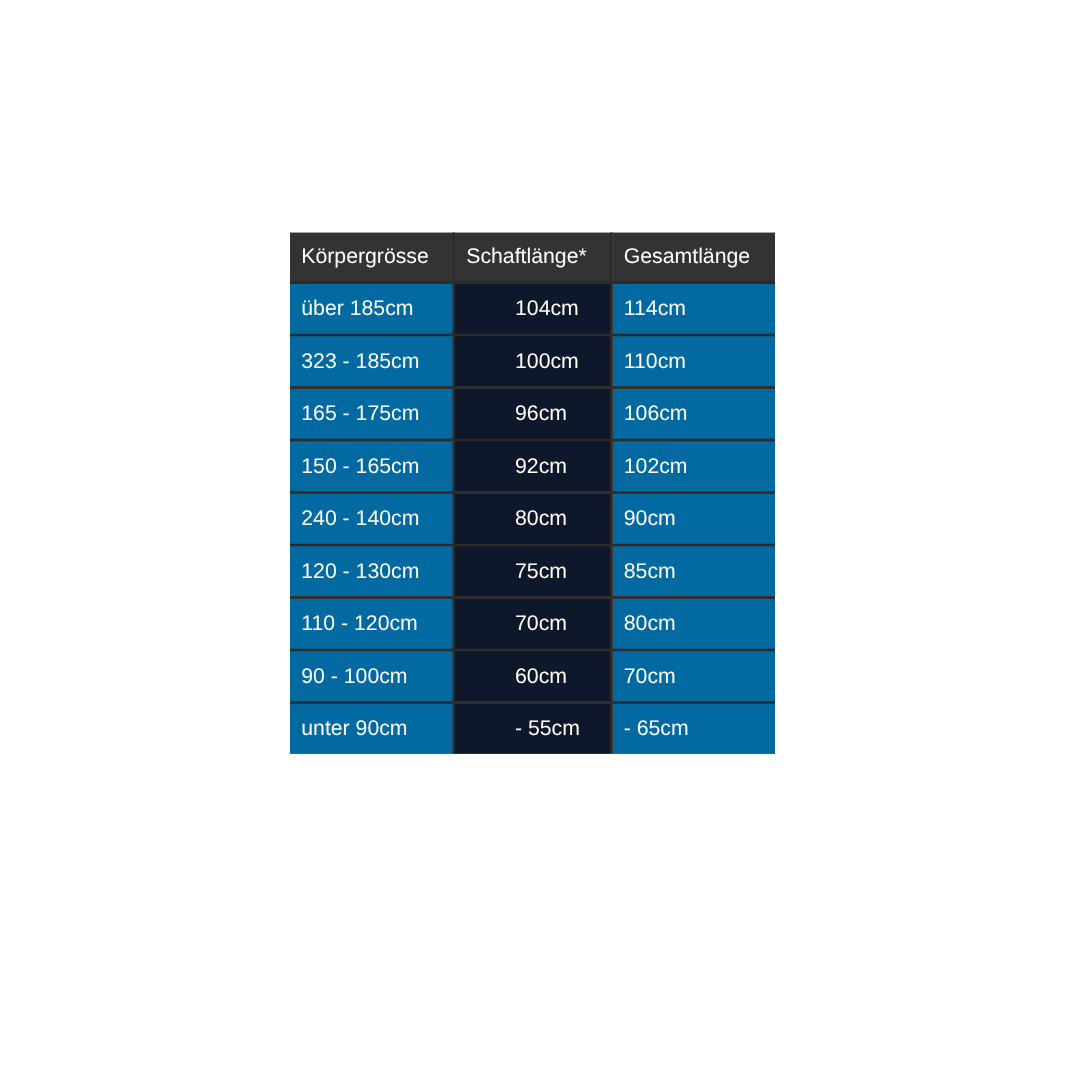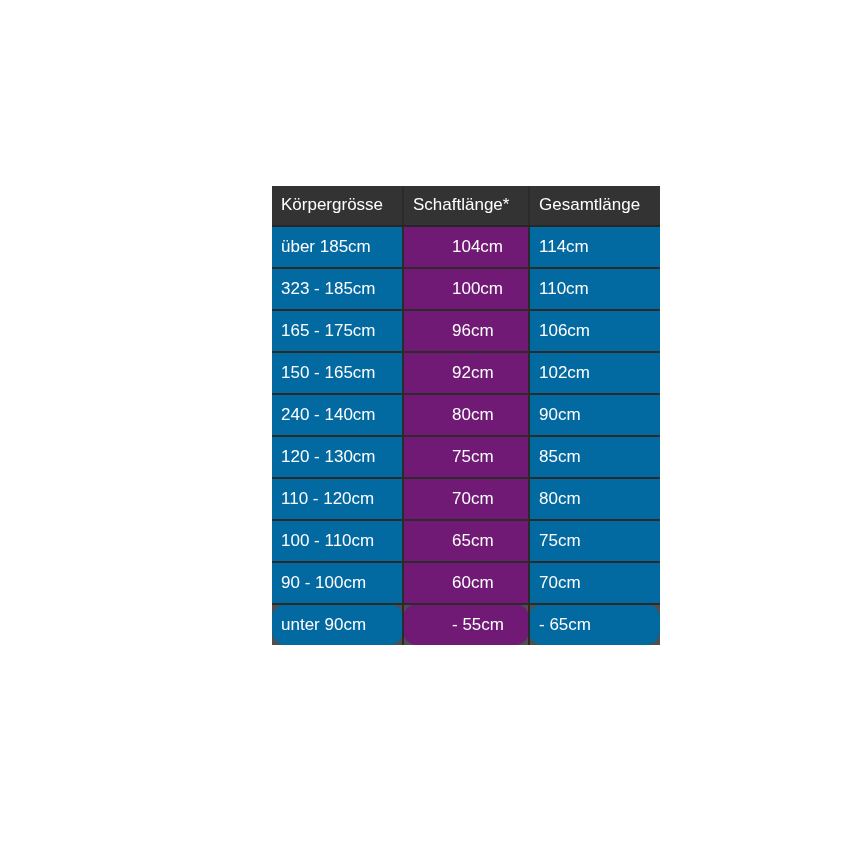--- a/index.html
+++ b/index.html
@@ -20,21 +20,20 @@
     left: 232px;
     top: 186px;
     width: 388px;
   }
 
   table.size-table {
     border-collapse: collapse;
     table-layout: fixed;
     width: 388px;
     background: #4f4f4f;
-    margin-left: 40px;
   }
 
   table.size-table col.col-height { width: 131px; }
   table.size-table col.col-shaft  { width: 126px; }
   table.size-table col.col-total  { width: 131px; }
 
   table.size-table th,
   table.size-table td {
     height: 40px;
     padding: 0 9px;
@@ -50,35 +49,34 @@
     border-bottom: 2px solid #2b2b2b;
   }
 
   table.size-table th:last-child,
   table.size-table td:last-child {
     border-right: none;
   }
 
   table.size-table tr:last-child td {
     border-bottom: none;
-    border-radius: 14px;
   }
 
   table.size-table thead th {
     background: #333333;
     height: 39px;
     border-bottom: 2px solid #262626;
   }
 
   table.size-table tbody td {
     background: #0369a1;
   }
 
   table.size-table tbody td.shaft-cell {
-    background: #701a75;
+    background: #0f172a;
     padding-left: 48px;
   }
 </style>
 </head>
 <body>
 
 <div id="size-table-wrap">
   <table class="size-table">
     <colgroup>
       <col class="col-height">
@@ -122,25 +120,20 @@
         <td>120 - 130cm</td>
         <td class="shaft-cell">75cm</td>
         <td>85cm</td>
       </tr>
       <tr>
         <td>110 - 120cm</td>
         <td class="shaft-cell">70cm</td>
         <td>80cm</td>
       </tr>
       <tr>
-        <td>100 - 110cm</td>
-        <td class="shaft-cell">65cm</td>
-        <td>75cm</td>
-      </tr>
-      <tr>
         <td>90 - 100cm</td>
         <td class="shaft-cell">60cm</td>
         <td>70cm</td>
       </tr>
       <tr>
         <td>unter 90cm</td>
         <td class="shaft-cell">- 55cm</td>
         <td>- 65cm</td>
       </tr>
     </tbody>

